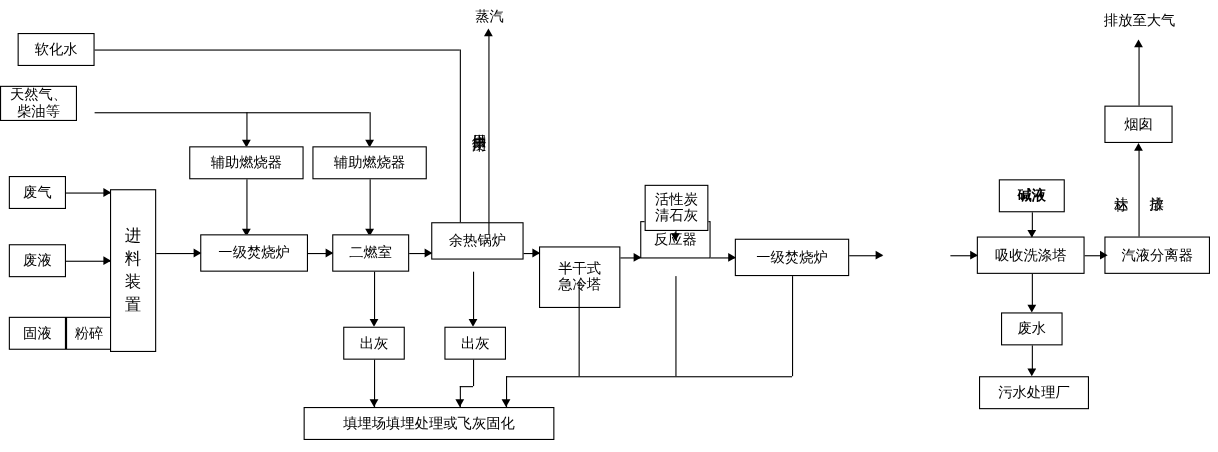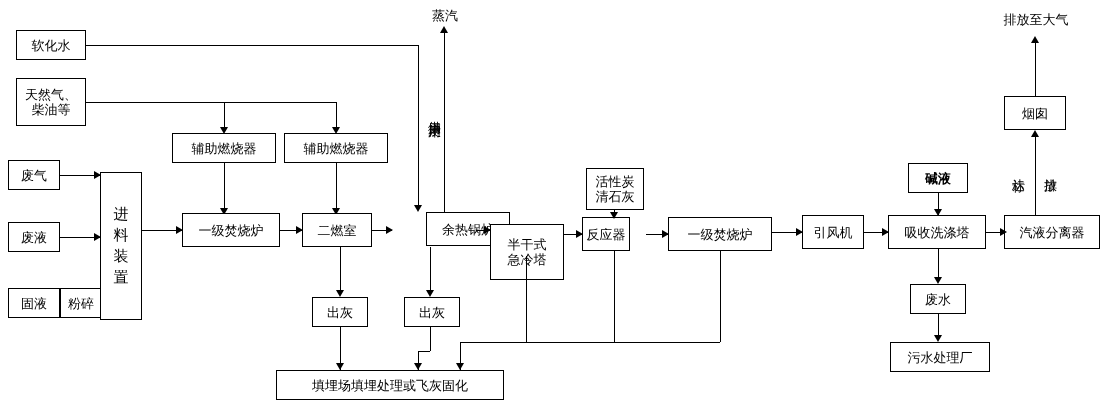--- a/index.html
+++ b/index.html
@@ -74,21 +74,21 @@
     border-bottom: 7px solid #000000;
   }
 </style>
 </head>
 <body>
 
 <div id="canvas">
 
   <div class="box" style="left:16px; top:30px; width:70px; height:30px;">软化水</div>
 
-  <div class="box" style="left:16px; top:78px; width:70px; height:48px;">天然气、
+  <div class="box" style="left:0; top:78px; width:70px; height:32px;">天然气、
 柴油等</div>
 
   <div class="ln hln" style="left:86px; top:45px; width:332px;"></div>
   <div class="ln vln" style="left:418px; top:45px; height:165px;"></div>
   <div class="arr arr-d" style="left:414px; top:205px;"></div>
 
   <div class="ln hln" style="left:86px; top:102px; width:250px;"></div>
   <div class="ln vln" style="left:224px; top:102px; height:30px;"></div>
   <div class="arr arr-d" style="left:220px; top:127px;"></div>
   <div class="ln vln" style="left:336px; top:102px; height:30px;"></div>
@@ -112,26 +112,25 @@
   <div class="ln hln" style="left:60px; top:237px; width:40px;"></div>
   <div class="arr arr-r" style="left:94px; top:233px;"></div>
 
   <div class="box" style="left:100px; top:172px; width:42px; height:148px; font-size:15px; line-height:21px;">进
 料
 装
 置</div>
 
   <div class="box" style="left:182px; top:213px; width:98px; height:34px;">一级焚烧炉</div>
   <div class="box" style="left:302px; top:213px; width:70px; height:34px;">二燃室</div>
-  <div class="box" style="left:392px; top:212px; width:84px; height:34px;margin-left:34px;">余热锅炉</div>
+  <div class="box" style="left:392px; top:202px; width:84px; height:34px;">余热锅炉</div>
   <div class="box" style="left:490px; top:200px; width:74px; height:56px;margin-top:24px;">半干式
 急冷塔</div>
-  <div class="box" style="left:582px; top:217px; width:48px; height:34px;">反应器</div>
+  <div class="box" style="left:582px; top:201px; width:64px; height:34px;">反应器</div>
   <div class="box" style="left:668px; top:217px; width:104px; height:34px;">一级焚烧炉</div>
-  <div class="box" style="left:802px; top:215px; width:62px; height:34px;">引风机</div>
   <div class="box" style="left:888px; top:215px; width:98px; height:34px;">吸收洗涤塔</div>
   <div class="box" style="left:1004px; top:215px; width:96px; height:34px;">汽液分离器</div>
 
   <div class="ln hln" style="left:142px; top:230px; width:40px;"></div>
   <div class="arr arr-r" style="left:176px; top:226px;"></div>
 
   <div class="ln hln" style="left:280px; top:230px; width:22px;"></div>
   <div class="arr arr-r" style="left:296px; top:226px;"></div>
 
   <div class="ln hln" style="left:372px; top:230px; width:20px;"></div>

